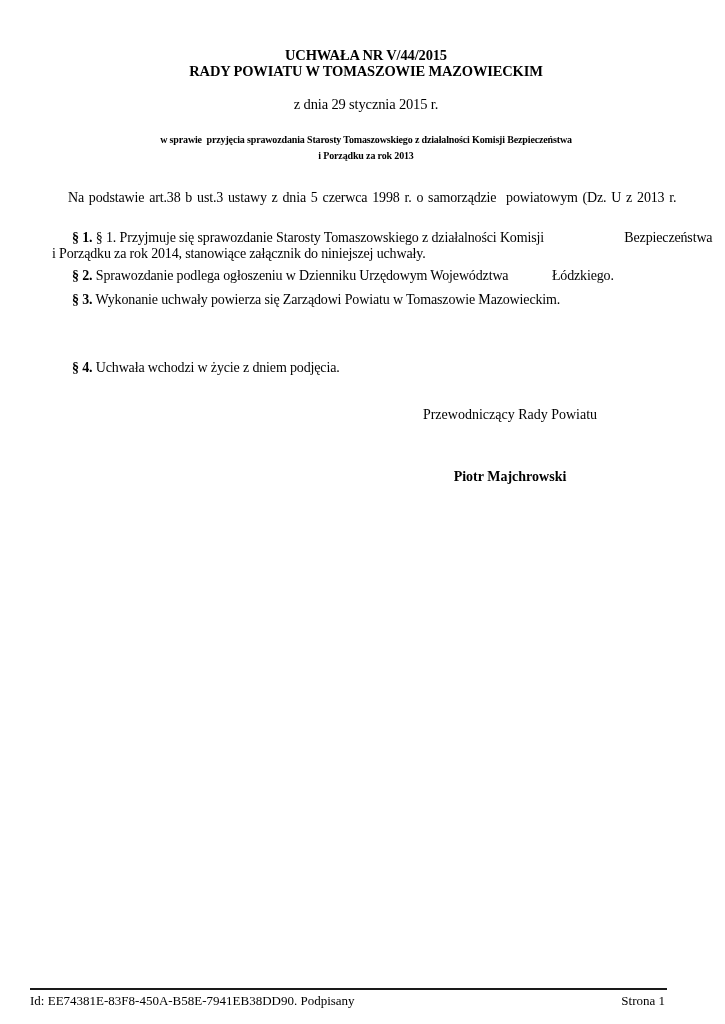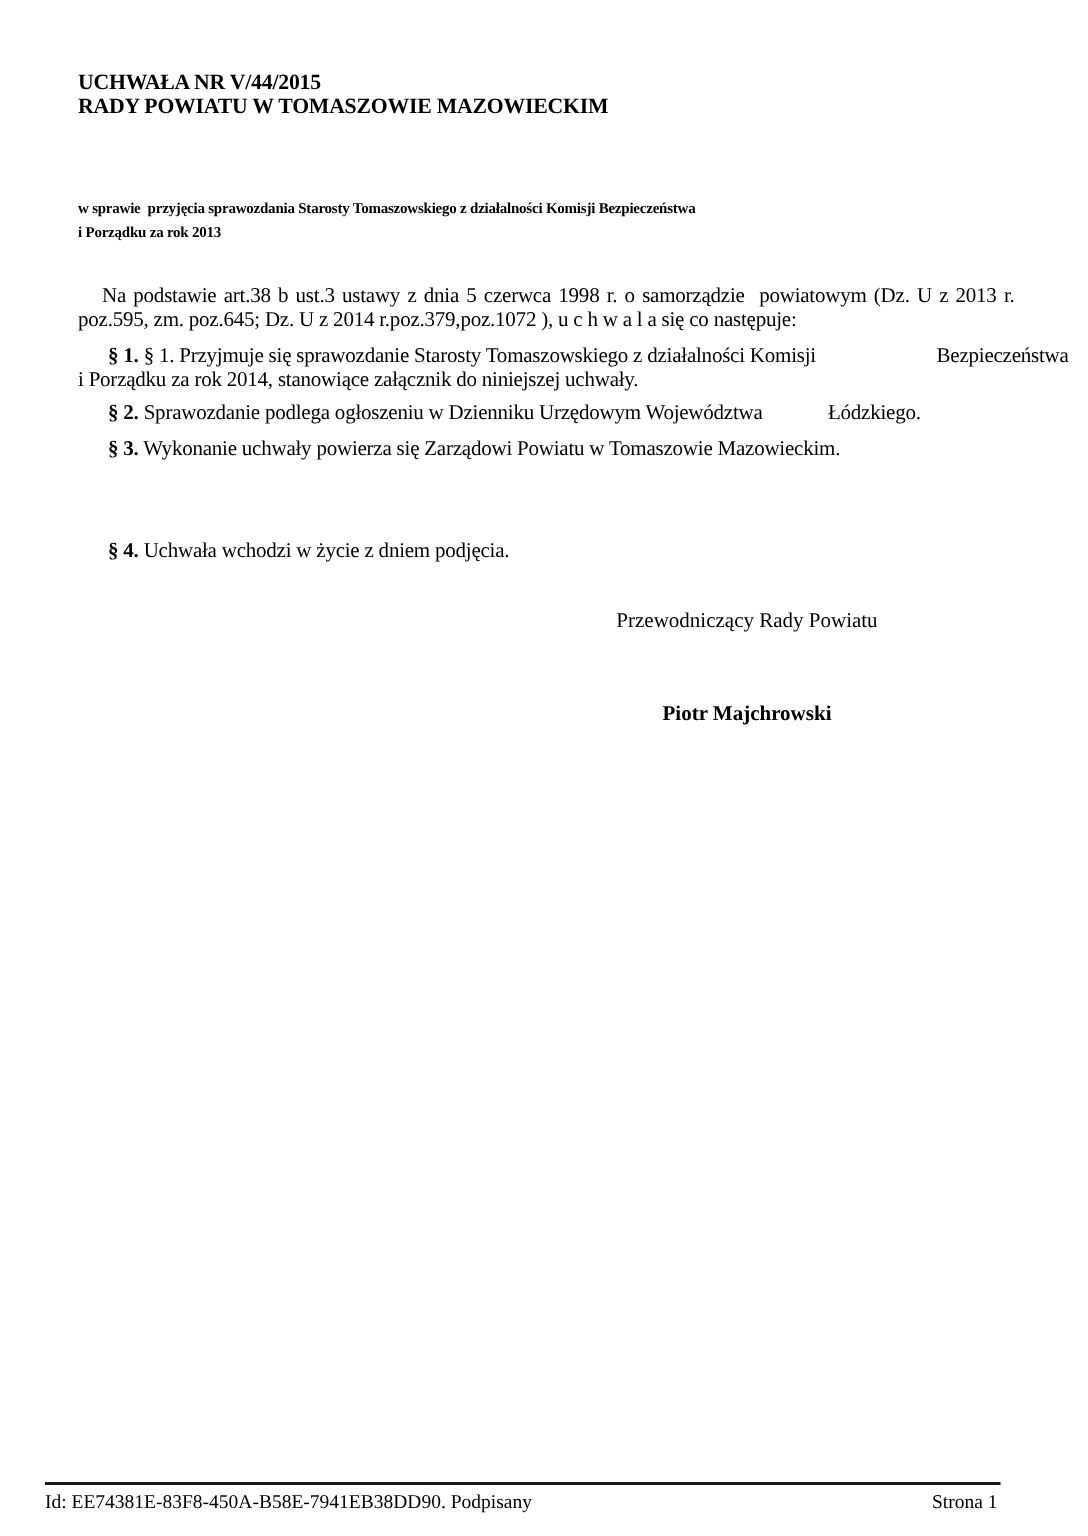--- a/index.html
+++ b/index.html
@@ -23,21 +23,21 @@
     top: 0;
     width: 628px;
     height: 100%;
   }
   .block { position: absolute; width: 100%; }
   .line {
     white-space: nowrap;
     line-height: 16px;
     letter-spacing: -0.15px;
   }
-  .center { text-align: left; }
+  .center { text-align: center; }
   .doc-title {
     top: 47px;
     font-weight: bold;
     font-size: 14.5px;
     line-height: 17px;
     text-align: center;
   }
   .doc-date {
     top: 96px;
     font-size: 14.5px;
@@ -56,21 +56,21 @@
   .sec2 { top: 268px; }
   .sec3 { top: 292px; }
   .sec4 { top: 316px; margin-top: 44px; }
   .indent1 { padding-left: 16px; }
   .indent2 { padding-left: 20px; }
   .stretch { word-spacing: 1.5px; }
   .marker { font-weight: bold; }
   .signature {
     position: absolute;
     top: 407px;
-    left: 316px;
+    left: 328px;
     width: 260px;
     text-align: center;
   }
   .sig-role { line-height: 16px; }
   .sig-name { line-height: 16px; margin-top: 46px; font-weight: bold; }
   .footer-rule {
     position: absolute;
     left: 30px;
     top: 988px;
     width: 637px;
@@ -92,29 +92,31 @@
 <body>
 
 <div class="page">
   <div class="content">
 
     <div class="block doc-title">
       <div class="line center">UCHWAŁA NR V/44/2015</div>
       <div class="line center">RADY POWIATU W TOMASZOWIE MAZOWIECKIM</div>
     </div>
 
+    <div class="block doc-date">
+      <div class="line center">z dnia 29 stycznia 2015 r.</div>
+    </div>
 
     <div class="block doc-subject">
       <div class="line center">w sprawie&nbsp; przyjęcia sprawozdania Starosty Tomaszowskiego z działalności Komisji Bezpieczeństwa</div>
       <div class="line center">i Porządku za rok 2013</div>
     </div>
 
     <div class="block preamble">
       <div class="line indent1 stretch">Na podstawie art.38 b ust.3 ustawy z dnia 5 czerwca 1998 r. o samorządzie&nbsp; powiatowym (Dz. U z 2013 r.</div>
-      <div class="line">poz.595, zm. poz.645; Dz. U z 2014 r.poz.379,poz.1072 ), u c h w a l a się co następuje:</div>
     </div>
 
     <div class="block sec1">
       <div class="line indent2"><b class="marker">§ 1.</b> <span>§ 1. Przyjmuje się sprawozdanie Starosty Tomaszowskiego z działalności Komisji&nbsp;&nbsp;&nbsp;&nbsp;&nbsp;&nbsp;&nbsp;&nbsp;&nbsp;&nbsp;&nbsp;&nbsp;&nbsp;&nbsp;&nbsp;&nbsp;&nbsp;&nbsp;&nbsp;&nbsp;&nbsp;&nbsp;&nbsp;&nbsp;Bezpieczeństwa</span></div>
       <div class="line">i Porządku za rok 2014, stanowiące załącznik do niniejszej uchwały.</div>
     </div>
 
     <div class="block sec2">
       <div class="line indent2"><b class="marker">§ 2.</b> <span>Sprawozdanie podlega ogłoszeniu w Dzienniku Urzędowym Województwa&nbsp;&nbsp;&nbsp;&nbsp;&nbsp;&nbsp;&nbsp;&nbsp;&nbsp;&nbsp;&nbsp;&nbsp;&nbsp;Łódzkiego.</span></div>
     </div>

